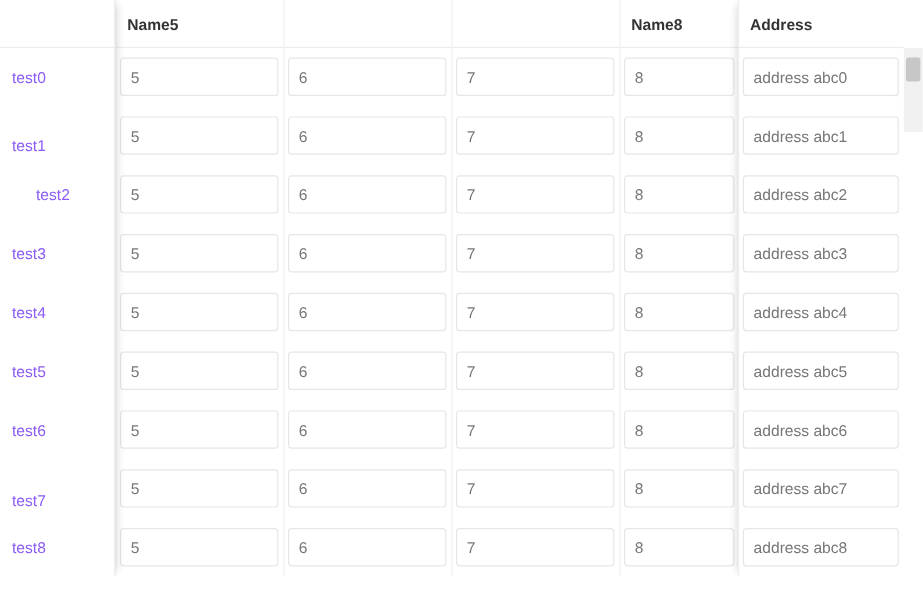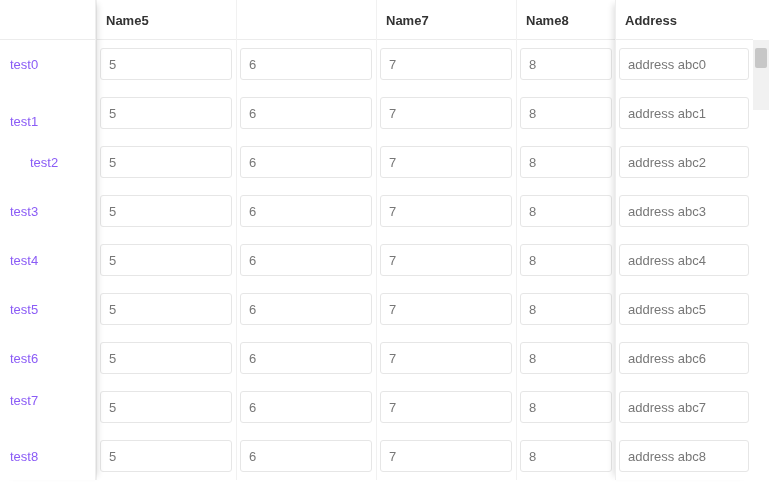--- a/index.html
+++ b/index.html
@@ -137,21 +137,21 @@
         </div>
         <div class="body-cell" style="left: 0px; width: 96px; top: 236px;">
           <span class="plain-text">test4</span>
         </div>
         <div class="body-cell" style="left: 0px; width: 96px; top: 285px;">
           <span class="plain-text">test5</span>
         </div>
         <div class="body-cell" style="left: 0px; width: 96px; top: 334px;">
           <span class="plain-text">test6</span>
         </div>
-        <div class="body-cell" style="left: 0px; width: 96px; top: 376px;">
+        <div class="body-cell" style="left: 0px; width: 96px; top: 393px;">
           <span class="plain-text">test7</span>
         </div>
         <div class="body-cell" style="left: 0px; width: 96px; top: 432px;">
           <span class="plain-text">test8</span>
         </div>
       </div>
   </div>
 
   <div class="mid">
     <div class="track" id="mid-track" style="width: 620px;">
@@ -207,23 +207,20 @@
           <div class="inputbox">6</div>
         </div>
         <div class="body-cell" style="left: 140px; width: 140px; top: 334px;">
           <div class="inputbox">6</div>
         </div>
         <div class="body-cell" style="left: 140px; width: 140px; top: 383px;">
           <div class="inputbox">6</div>
         </div>
         <div class="body-cell" style="left: 140px; width: 140px; top: 432px;">
           <div class="inputbox">6</div>
-        </div>
-        <div class="hdr-cell" style="left: 280px; width: 140px;">
-          <span>Name7</span>
         </div>
         <div class="col-divider" style="left: 280px;"></div>
         <div class="body-cell" style="left: 280px; width: 140px; top: 40px;">
           <div class="inputbox">7</div>
         </div>
         <div class="body-cell" style="left: 280px; width: 140px; top: 89px;">
           <div class="inputbox">7</div>
         </div>
         <div class="body-cell" style="left: 280px; width: 140px; top: 138px;">
           <div class="inputbox">7</div>

